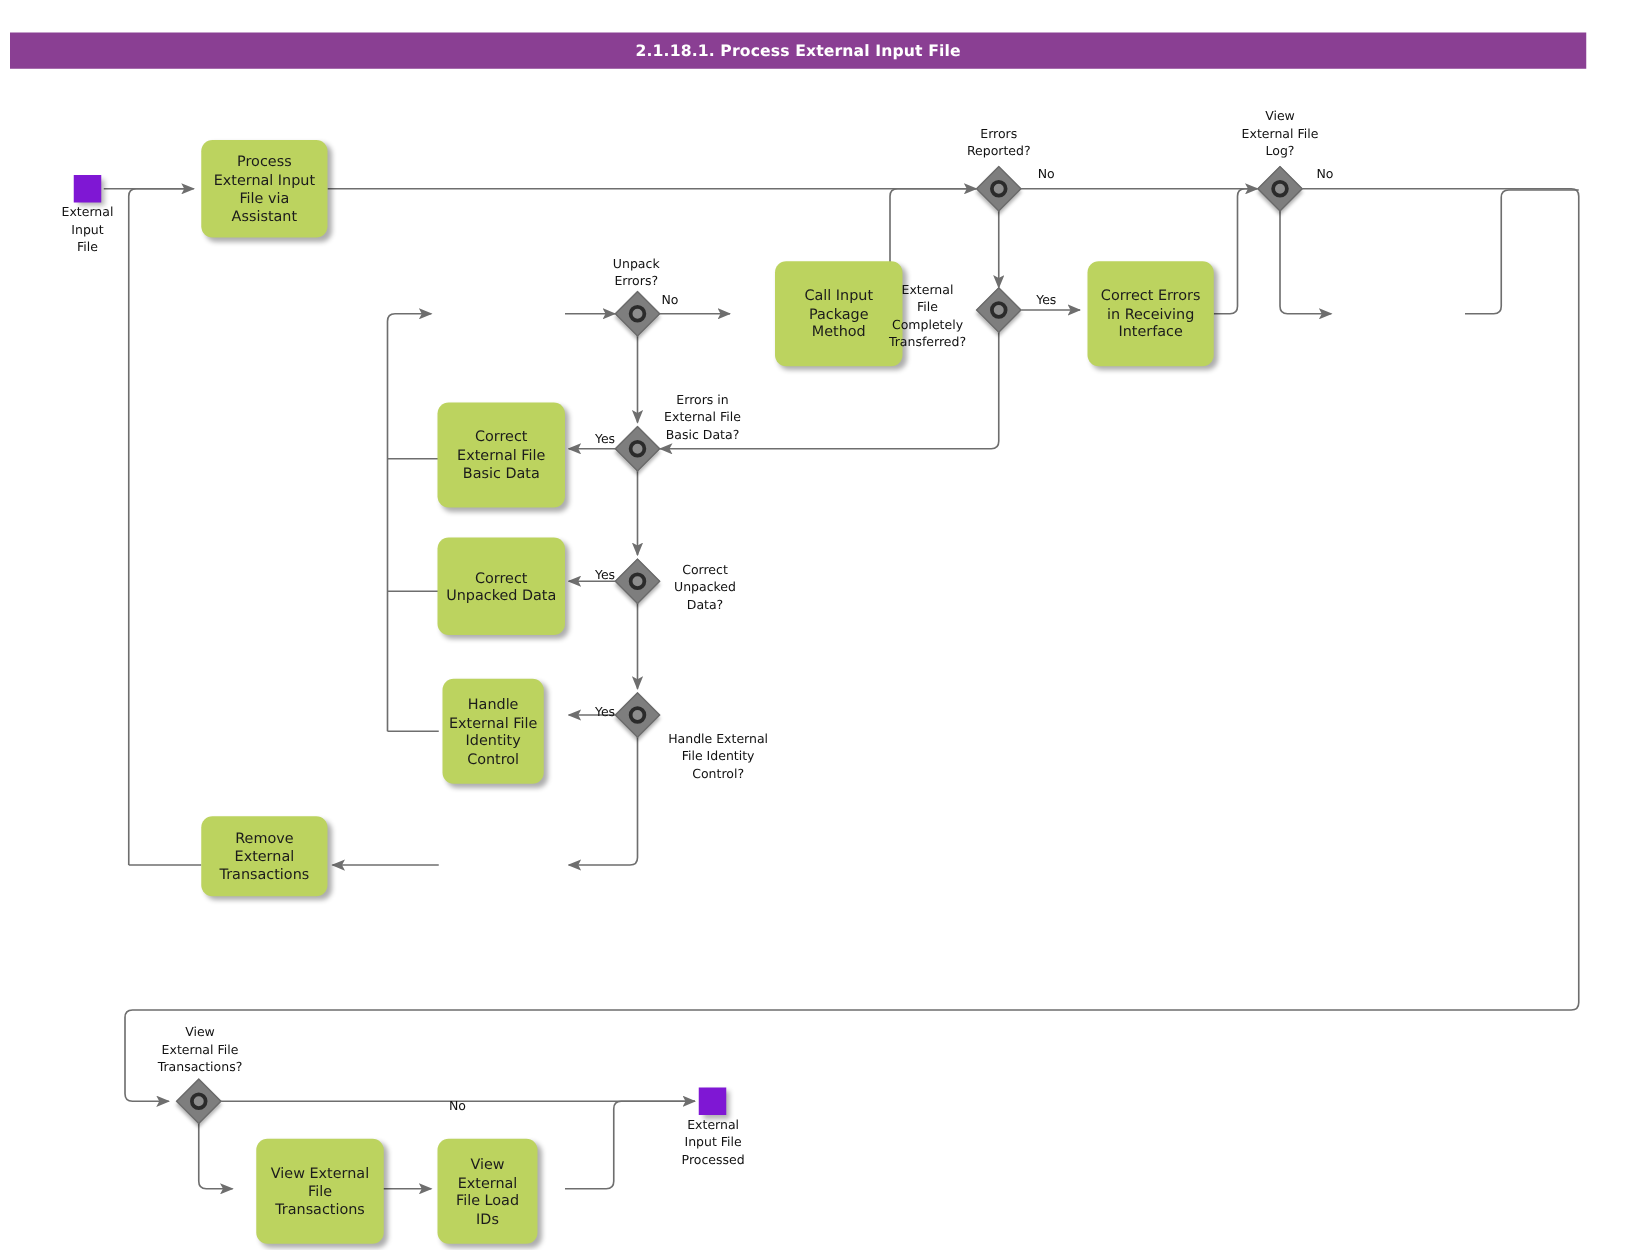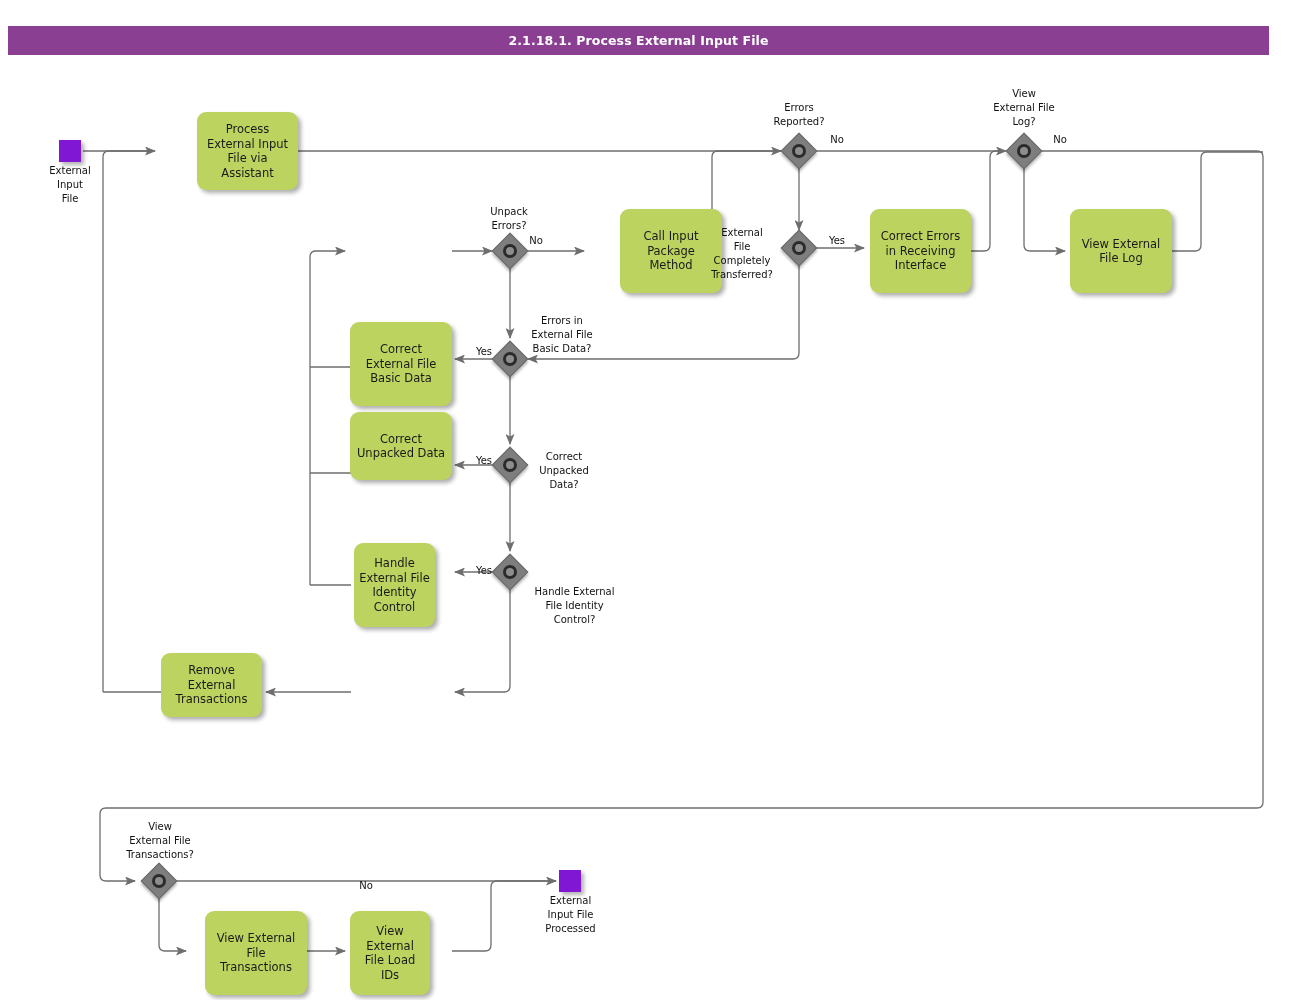--- a/index.html
+++ b/index.html
@@ -136,33 +136,31 @@
   <div class="evt" style="left:59px;top:140px;"></div>
   <div class="lbl" style="left:20px;top:164px;width:100px;">External
 Input
 File</div>
 
   <div class="evt" style="left:559px;top:870px;"></div>
   <div class="lbl" style="left:513px;top:894px;width:115px;">External
 Input File
 Processed</div>
 
-  <div class="task" style="left:161px;top:112px;width:101px;height:78px;margin-left:36px;">Process External
+  <div class="task" style="left:161px;top:112px;width:101px;height:78px;">Process External
 Input File via
 Assistant</div>
   <div class="task" style="left:620px;top:209px;width:102px;height:84px;">Call Input
 Package Method</div>
   <div class="task" style="left:870px;top:209px;width:101px;height:84px;">Correct Errors in
 Receiving
 Interface</div>
-  <div class="task" style="left:1070px;top:209px;width:102px;height:84px;">View External
-File Log</div>
   <div class="task" style="left:350px;top:322px;width:102px;height:84px;">Correct External
 File Basic Data</div>
-  <div class="task" style="left:350px;top:412px;width:102px;height:68px;">Correct
+  <div class="task" style="left:350px;top:430px;width:102px;height:78px;">Correct
 Unpacked Data</div>
   <div class="task" style="left:354px;top:543px;width:81px;height:84px;">Handle External
 File Identity
 Control</div>
   <div class="task" style="left:161px;top:653px;width:101px;height:64px;">Remove
 External
 Transactions</div>
   <div class="task" style="left:205px;top:911px;width:102px;height:84px;">View External
 File Transactions</div>
   <div class="task" style="left:350px;top:911px;width:80px;height:84px;">View External

